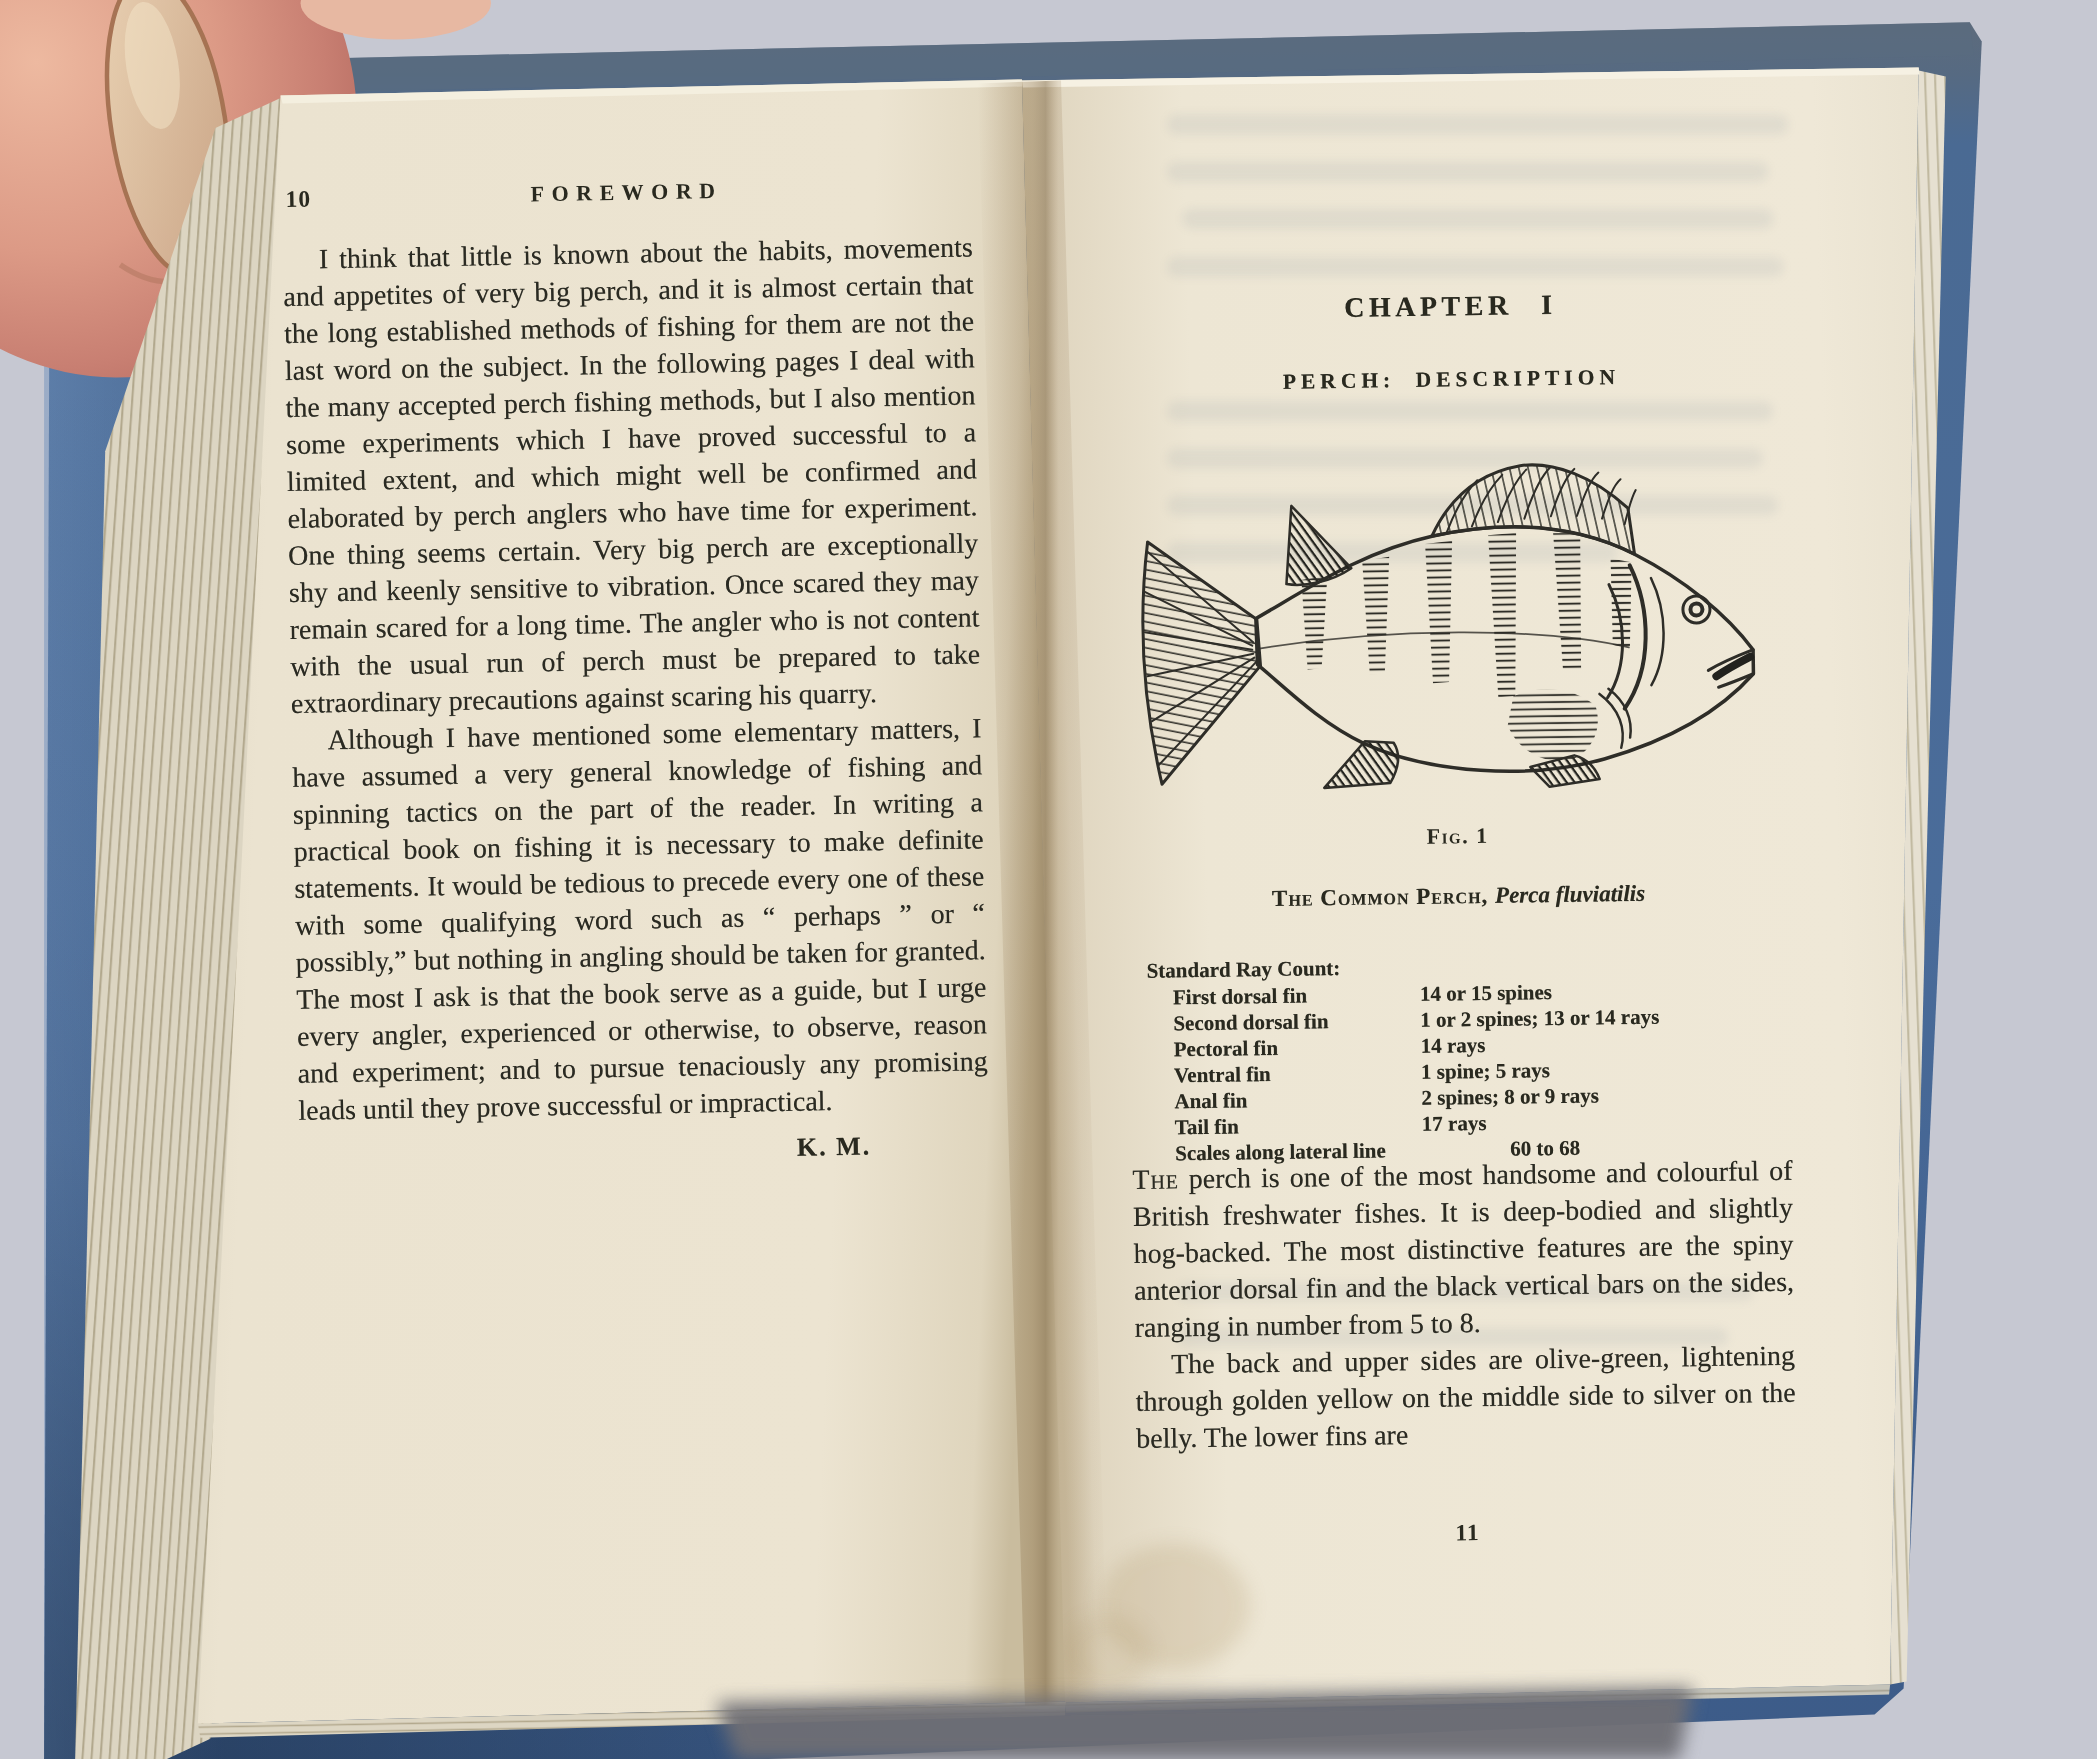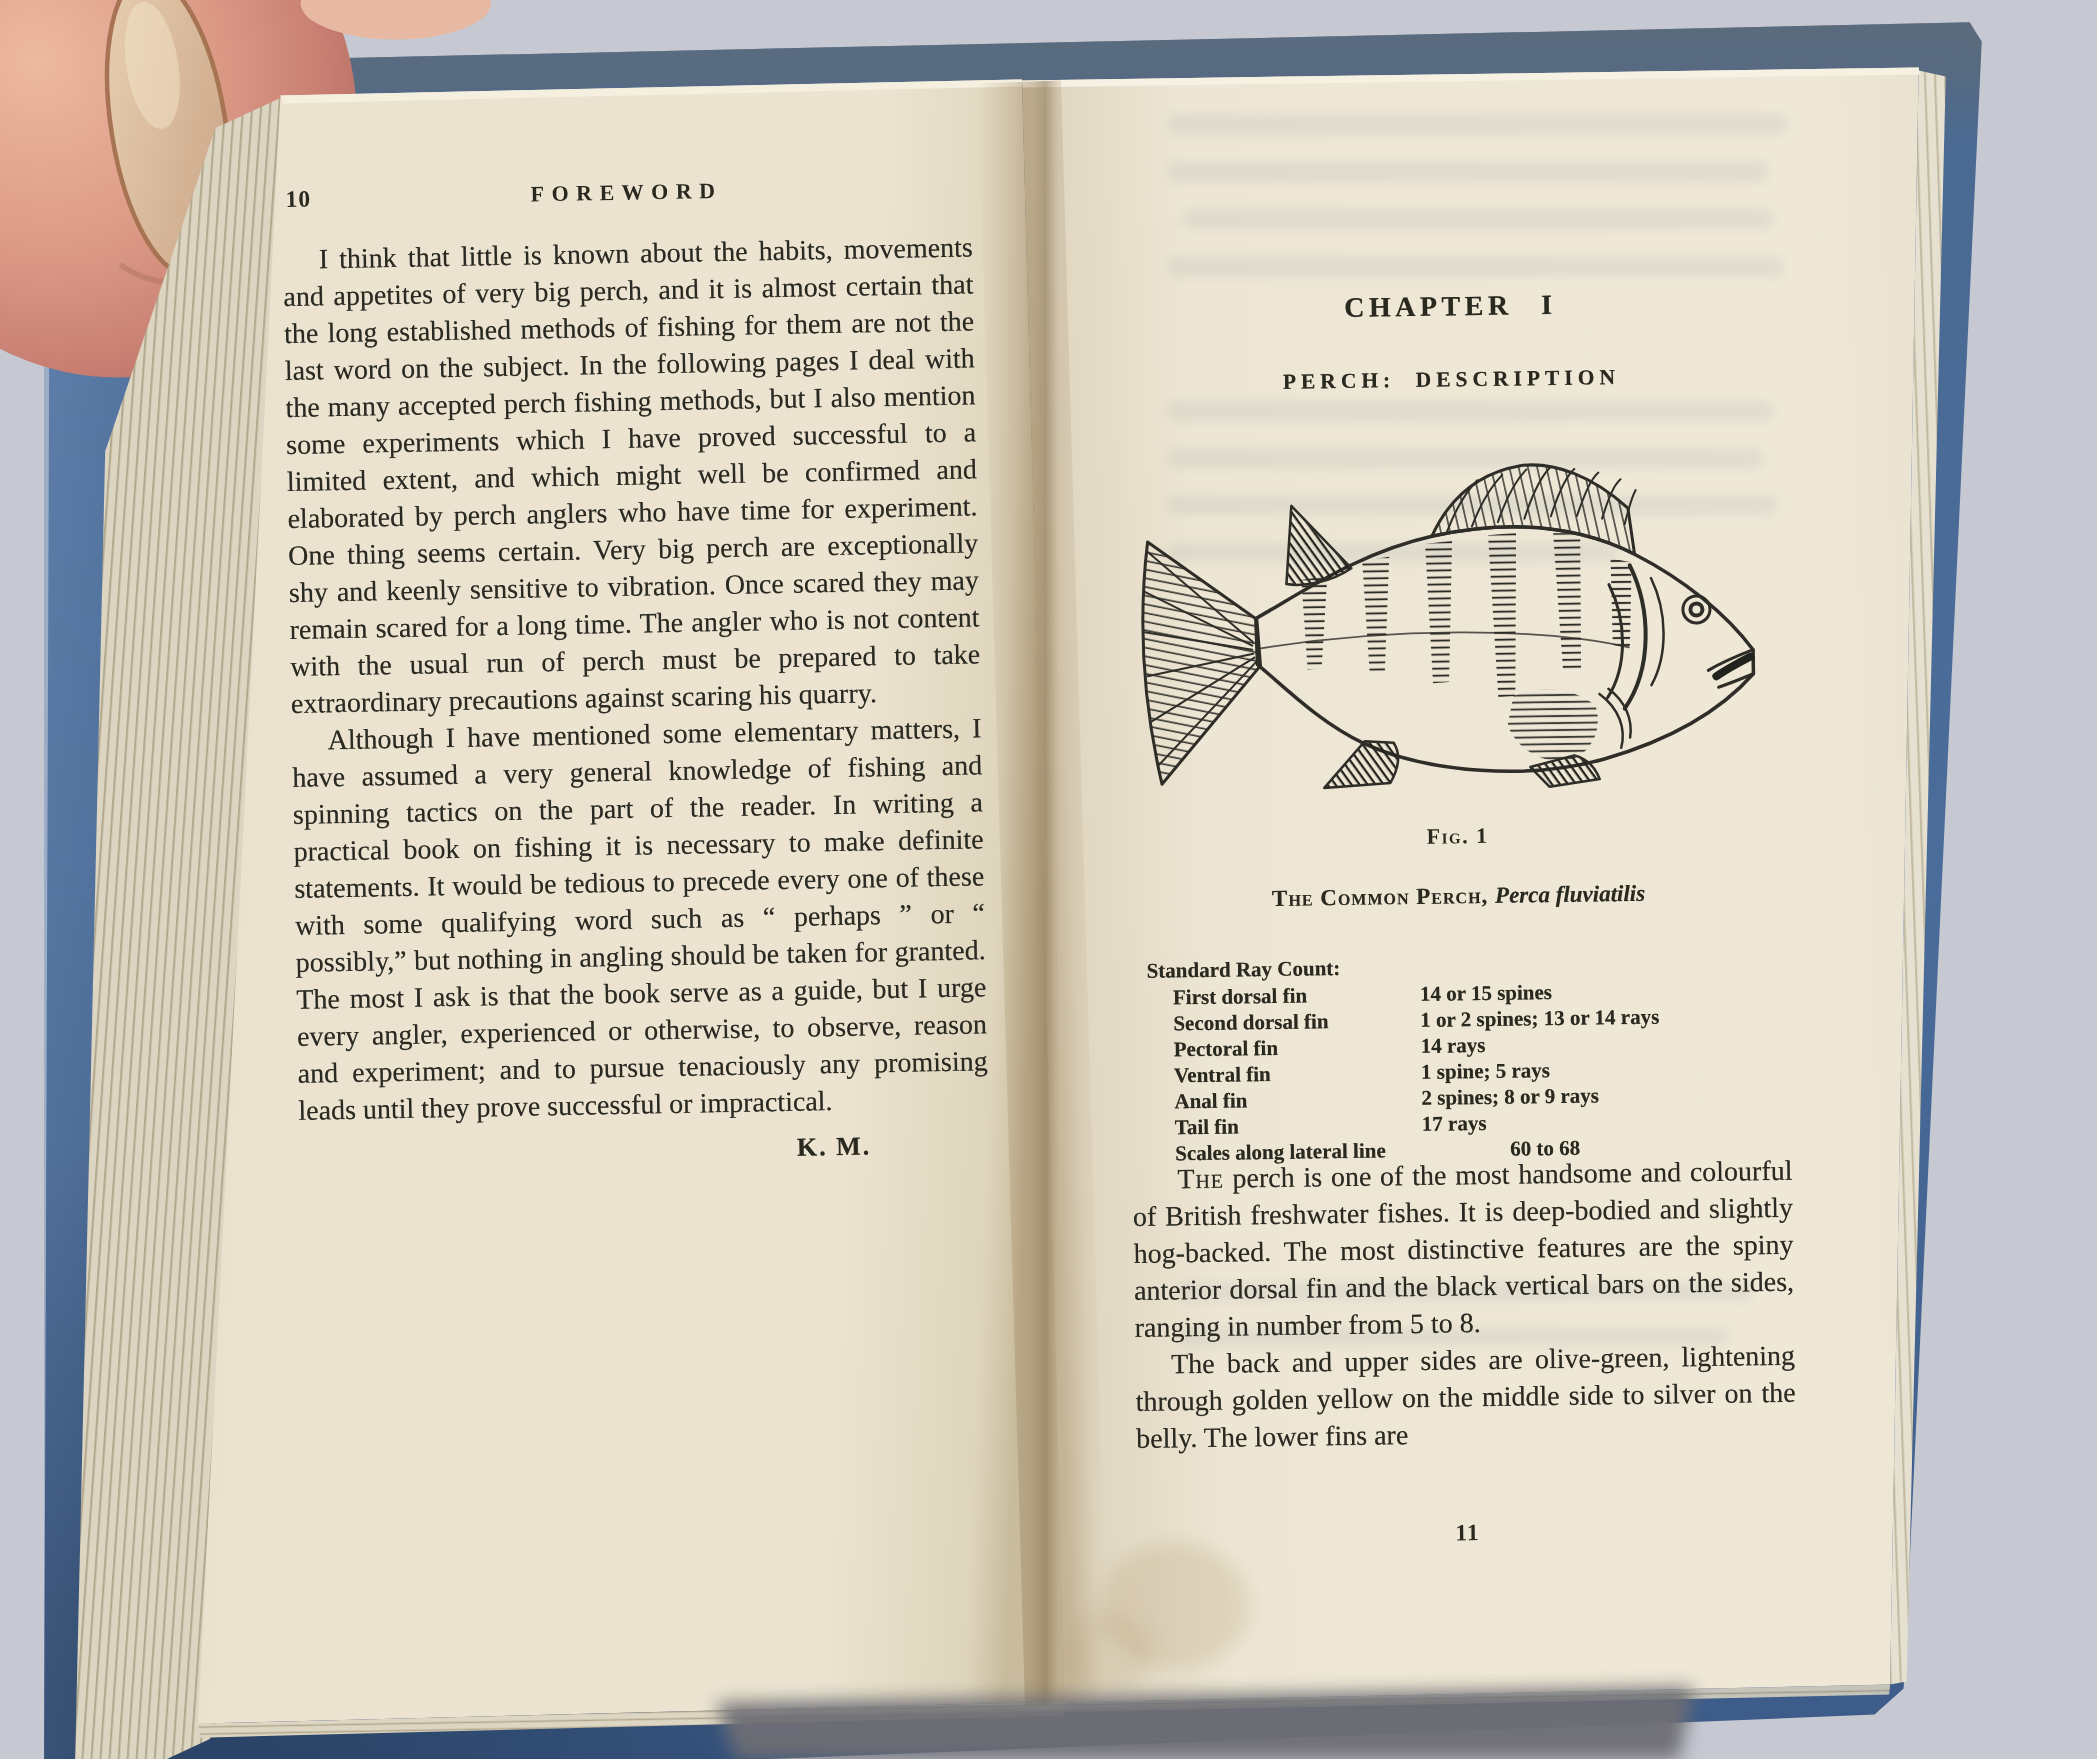--- a/index.html
+++ b/index.html
@@ -79,21 +79,21 @@
   .ray-table{
     position:absolute;top:958px;left:17px;width:621px;
     font-size:21px;line-height:26px;font-weight:600;
     text-shadow:0.2px 0.2px 0.2px rgba(42,42,34,0.5);
   }
   .ray-title{margin:0 0 1px 0;}
   .ray-row{display:flex;}
   .ray-row .lbl{width:273px;padding-left:26px;box-sizing:border-box;}
   .ray-row .val{flex:1;}
   #right-body{top:1161px;}
-  .lead-sc{font-variant:small-caps;letter-spacing:0.8px;margin-left:45px;}
+  .lead-sc{font-variant:small-caps;letter-spacing:0.8px;}
   .pagenum-right{
     position:absolute;top:1524px;left:0;width:100%;text-align:center;
     font-size:23.5px;font-weight:bold;letter-spacing:1px;
   }
 </style>
 </head>
 <body>
 
 <div id="scene">
 

